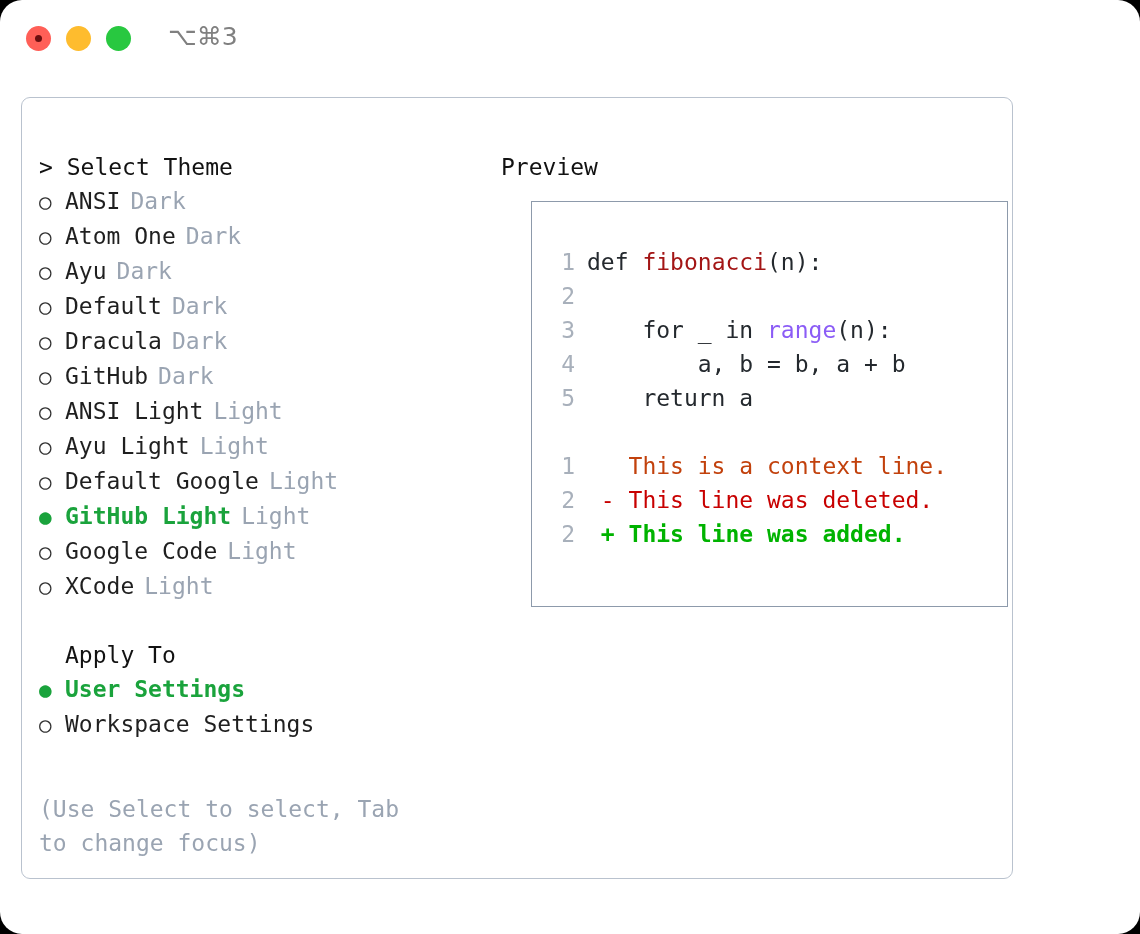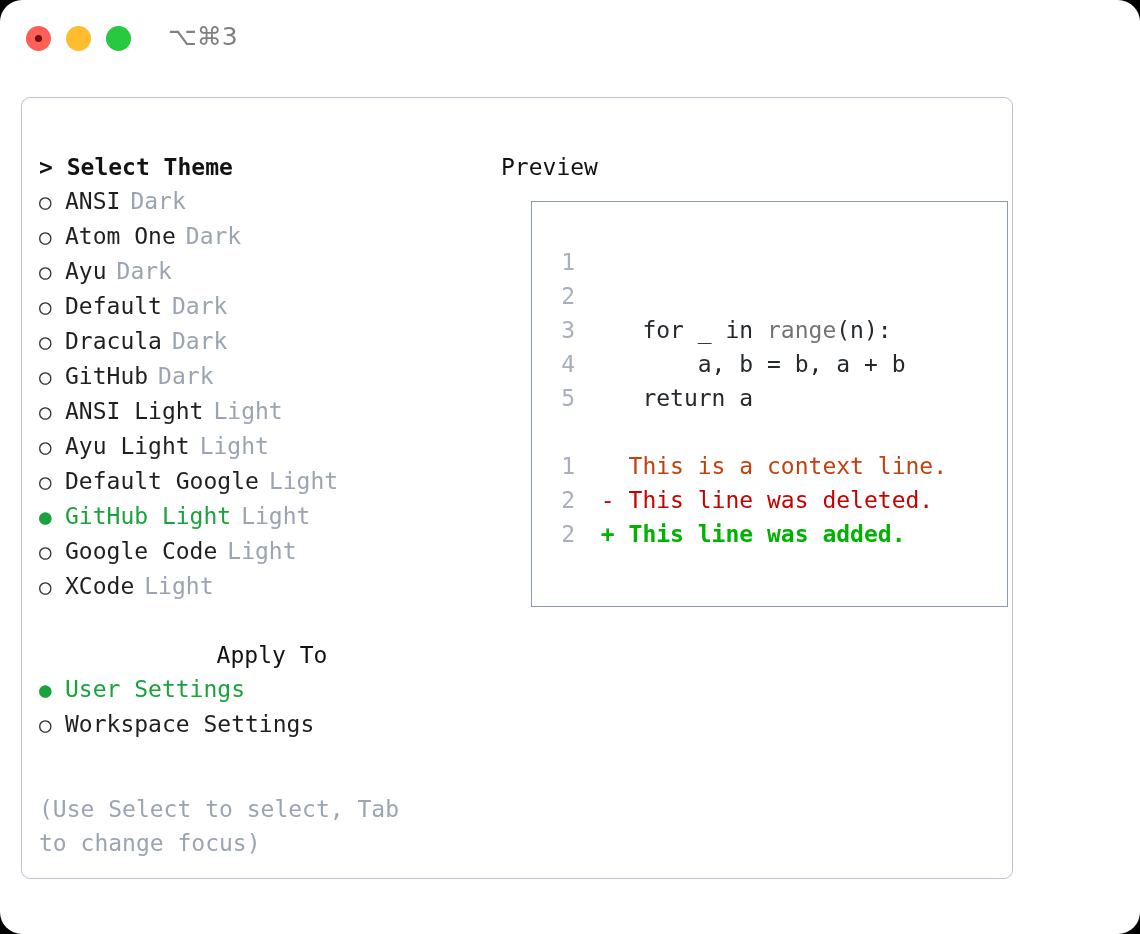--- a/index.html
+++ b/index.html
@@ -84,21 +84,21 @@
   }
   #right-col {
     position: absolute;
     left: 479px;
     top: 52px;
     width: 490px;
   }
 
   .section-header {
     font-size: 23px;
-    font-weight: bold;
+    font-weight: normal;
     color: #121212;
     line-height: 34px;
     white-space: pre;
   }
   .section-header-plain {
     font-size: 23px;
     font-weight: normal;
     color: #121212;
     line-height: 34px;
     white-space: pre;
@@ -113,36 +113,35 @@
   }
   .bullet {
     display: inline-block;
     width: 26px;
     flex: 0 0 26px;
     color: #333333;
     font-size: 21px;
   }
   .bullet.sel { color: #1aa33c; }
   .opt-label { color: #1f1f1f; }
-  .opt-row.sel .opt-label { color: #1aa33c; }
+  .opt-row.sel .opt-label { color: #1aa33c; font-weight: bold; }
   .opt-tag {
     color: #9aa4b2;
     margin-left: 10px;
   }
 
   .subsection {
     margin-top: 34px;
   }
   .subsection-title {
     font-size: 23px;
     color: #121212;
     line-height: 34px;
     padding-left: 26px;
     white-space: pre;
-    text-align: center;
   }
 
   #hint {
     margin-top: 50px;
     font-size: 23px;
     line-height: 34px;
     color: #9aa4b2;
     width: 400px;
     white-space: pre-wrap;
   }
@@ -177,21 +176,21 @@
     color: #a8b0bb;
     padding-right: 12px;
     box-sizing: border-box;
   }
   .code-text { white-space: pre; }
   .spacer-line { height: 34px; }
 
   .tok-plain  { color: #24292e; }
   .tok-fn     { color: #a31515; }
   .tok-num    { color: #0f7a75; }
-  .tok-kwfn   { color: #737373; }
+  .tok-kwfn   { color: #8b5cf6; }
   .diff-ctx   { color: #c2410c; }
   .diff-del   { color: #c80000; }
   .diff-add   { color: #00b300; font-weight: bold; }
 </style>
 </head>
 <body>
 
 <div id="window">
 
   <div id="titlebar">
@@ -231,21 +230,21 @@
       </div>
 
       <div id="hint">(Use Select to select, Tab to change focus)</div>
     </div>
 
     <div id="right-col">
       <div class="section-header-plain">Preview</div>
 
       <div id="preview-box">
         <div id="code-area">
-            <div class="code-line"><span class="lineno">1</span></div>
+            <div class="code-line"><span class="lineno">1</span><span class="code-text"><span class="tok-plain">def </span><span class="tok-fn">fibonacci</span><span class="tok-plain">(n):</span></span></div>
             <div class="code-line"><span class="lineno">2</span></div>
             <div class="code-line"><span class="lineno">3</span><span class="code-text"><span class="tok-plain">    for _ in </span><span class="tok-kwfn">range</span><span class="tok-plain">(n):</span></span></div>
             <div class="code-line"><span class="lineno">4</span><span class="code-text"><span class="tok-plain">        a, b = b, a + b</span></span></div>
             <div class="code-line"><span class="lineno">5</span><span class="code-text"><span class="tok-plain">    return a</span></span></div>
             <div class="spacer-line"></div>
             <div class="code-line"><span class="lineno">1</span><span class="code-text diff-ctx">   This is a context line.</span></div>
             <div class="code-line"><span class="lineno">2</span><span class="code-text diff-del"> - This line was deleted.</span></div>
             <div class="code-line"><span class="lineno">2</span><span class="code-text diff-add"> + This line was added.</span></div>
           </div>
       </div>

